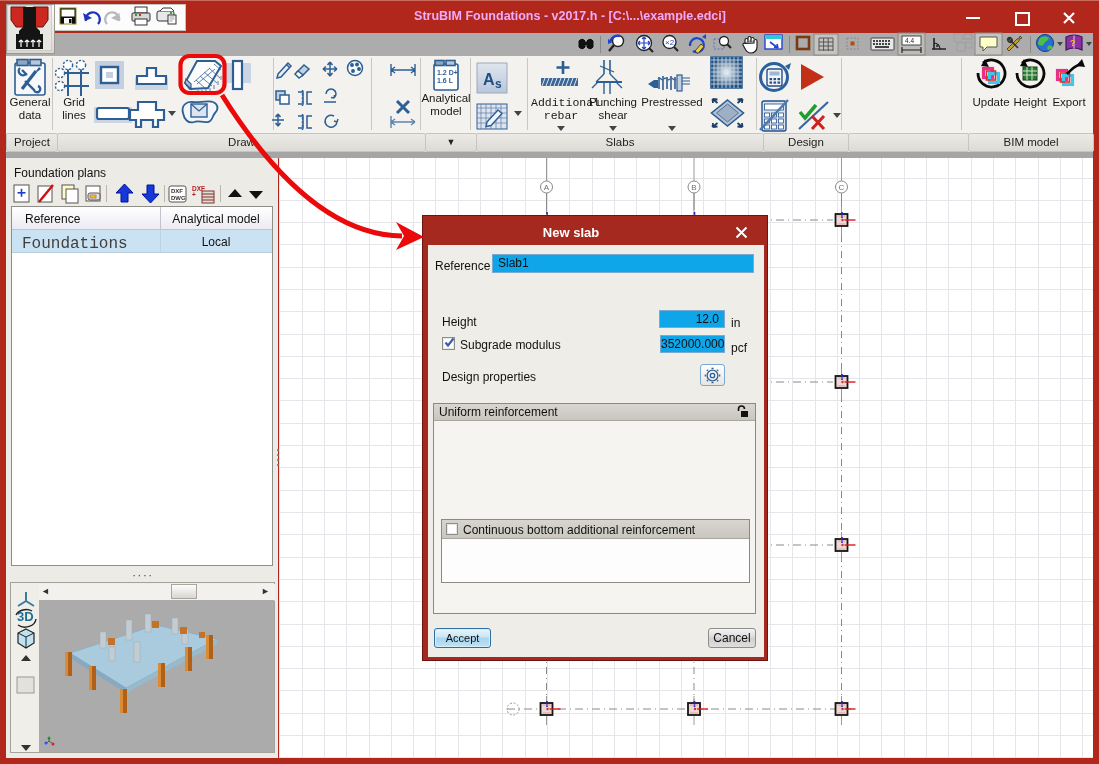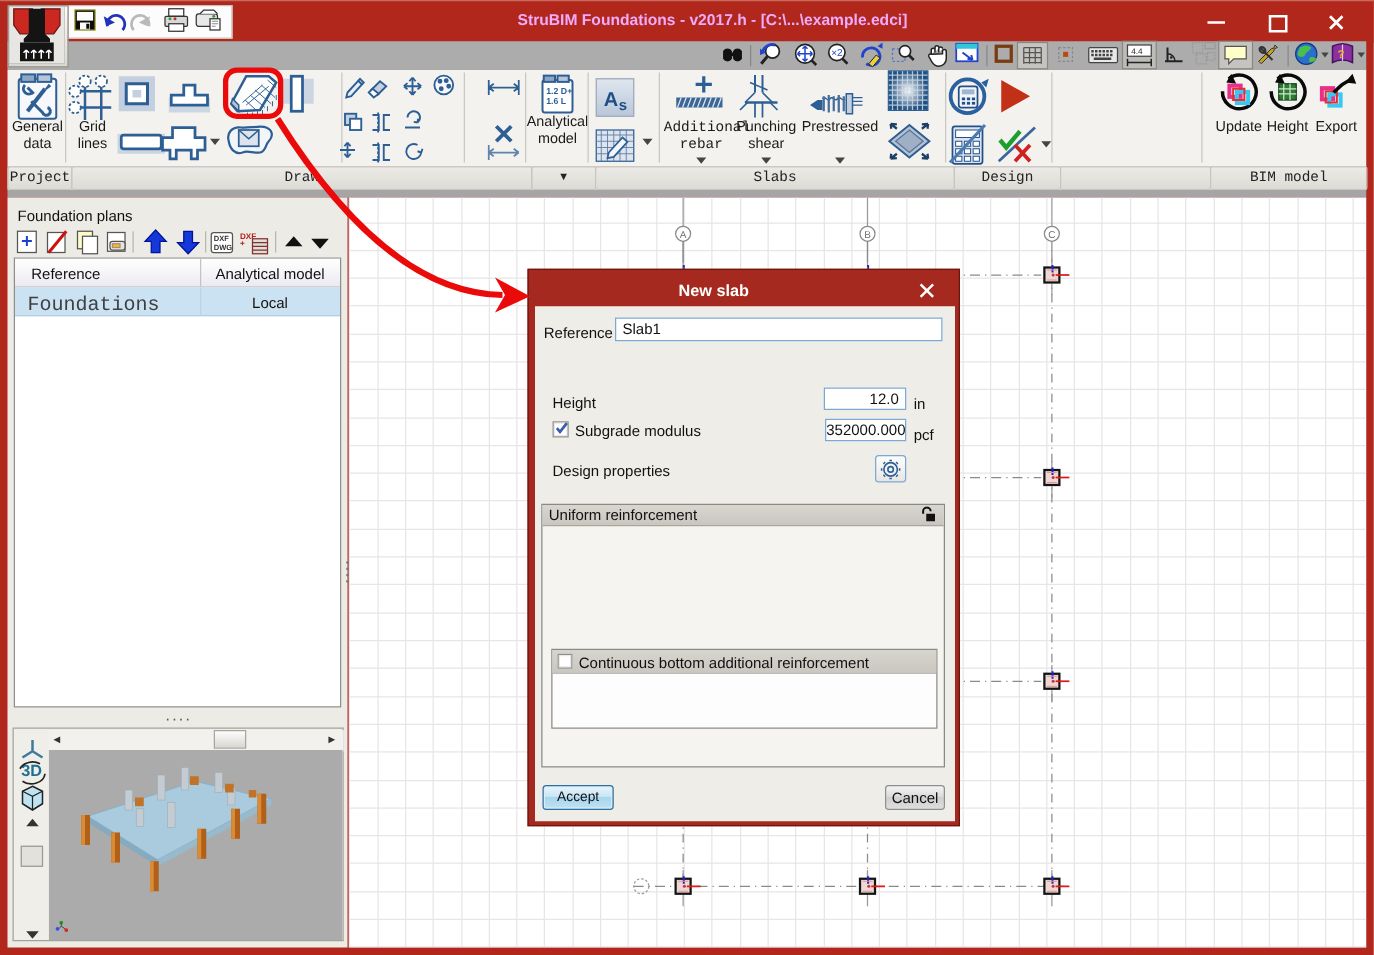--- a/index.html
+++ b/index.html
@@ -8,29 +8,29 @@
 .ab{position:absolute;}
 .lbl{font-size:11.5px;color:#1a1a1a;text-align:center;line-height:13px;}
 #titlebar{left:0;top:0;width:1099px;height:33px;background:#b1271c;border-top:1px solid #c96a5c;}
 #title{left:300px;top:9px;width:540px;text-align:center;color:#f0abfc;font-size:12.5px;font-weight:bold;letter-spacing:0px;}
 #logo{left:6px;top:4px;width:47px;height:48px;background:linear-gradient(#fdfdfd,#d9d7d2);border:1px solid #9a9890;z-index:4;}
 #qat{left:54px;top:4px;width:130px;height:25px;background:#fcfcfc;border:1px solid #c5c3be;}
 #graybar{left:6px;top:33px;width:1087px;height:23px;background:#acacac;}
 #ribbon{left:6px;top:56px;width:1087px;height:77px;background:#f4f2ee;}
 #rowlabels{left:6px;top:133px;width:1087px;height:19px;background:#f4f2ee;}
 .grpbox{top:0px;height:17px;background:linear-gradient(#eceae6,#dddbd5);border:1px solid #c7c5c0;border-radius:2px;}
-.grplbl{width:100%;text-align:center;font-size:11.5px;color:#222;line-height:17px;font-family:Liberation Mono, monospace;}
+.grplbl{width:100%;text-align:center;font-size:11.5px;color:#222;line-height:17px;}
 #grayband{left:6px;top:152px;width:1087px;height:6px;background:#a5a5a5;}
 #panel{left:6px;top:158px;width:272px;height:600px;background:#edebe5;}
 #canvas{left:279px;top:158px;width:814px;height:600px;background:#fff;}
 #dialog{left:422px;top:215px;width:346px;height:446px;background:#a5291e;border:1px solid #6b150e;box-sizing:border-box;}
 #dlgbody{left:5px;top:29px;width:336px;height:412px;background:#efede7;}
 .grp{border:1px solid #8a8a84;background:#f5f4f0;}
 .grphdr{left:0;top:0;right:0;height:17px;background:linear-gradient(#d9d6cf,#c9c6bf);border-bottom:1px solid #a8a69f;font-size:12px;color:#111;line-height:17px;padding-left:5px;box-sizing:border-box;}
-.inp{background:#ffffff;border:1px solid #7ca8d4;box-sizing:border-box;font-size:12px;color:#111;}
+.inp{background:#0ea5e9;border:1px solid #7ca8d4;box-sizing:border-box;font-size:12px;color:#111;}
 .txt{font-size:12px;color:#111;}
 .subhdr{background:linear-gradient(#d8d5ce,#cac7c0);border-bottom:1px solid #a8a69f;}
 .cb{width:12px;height:12px;background:#fff;border:1px solid #8e8e8e;box-sizing:border-box;box-shadow:inset 0 0 0 1px #e8e8e8;}
 .btn{background:linear-gradient(#f4f4f4,#dcdcdc 45%,#cfcfcf 50%,#dedede);border:1px solid #8e8e8e;border-radius:3px;font-size:12px;color:#111;text-align:center;}
 </style>
 </head>
 <body>
 <div class="ab" id="titlebar"></div>
 <div class="ab" id="title">StruBIM Foundations - v2017.h - [C:\...\example.edci]</div>
 

